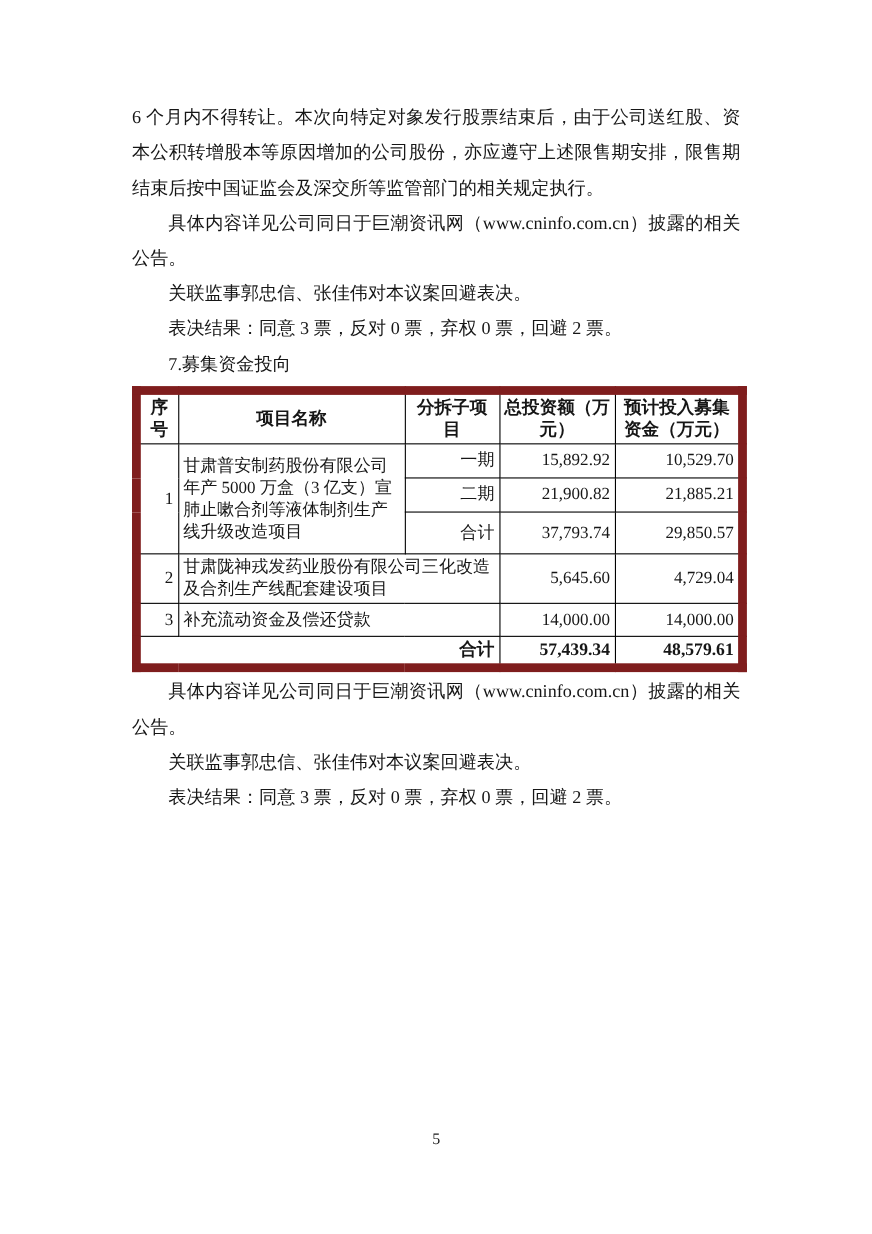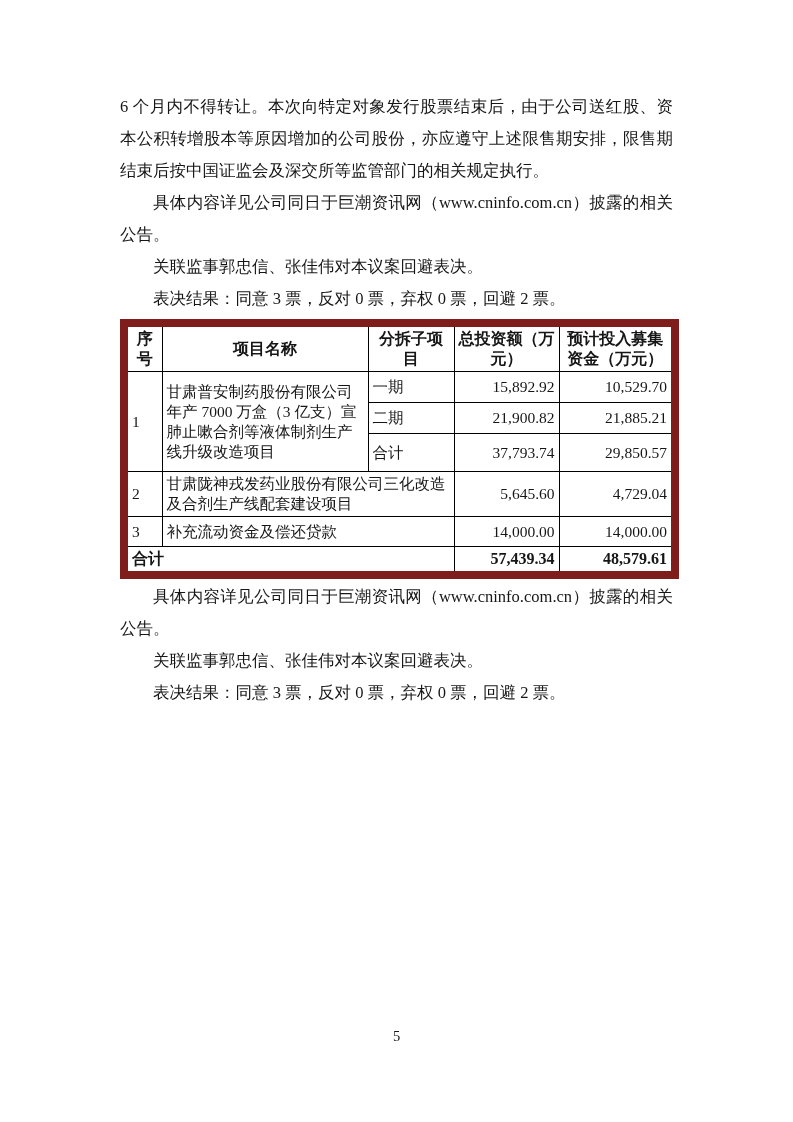--- a/index.html
+++ b/index.html
@@ -42,21 +42,21 @@
     line-height: 20px;
     padding: 2px 4px;
     overflow: hidden;
   }
   .doc-table thead th {
     font-weight: bold;
     font-size: 16px;
     text-align: center;
     height: 44px;
   }
-  .c-center { text-align: left; }
+  .c-center { text-align: right; }
   .c-name   { text-align: left; padding: 2px 7px; }
   .c-num    { text-align: right; padding-right: 10px; }
   .r-phase       { height: 31px; }
   .r-phase-total { height: 38px; }
   .r-p2          { height: 41px; }
   .r-p3          { height: 30px; }
   .r-total       { height: 28px; }
   .r-total td    { font-weight: bold; font-size: 16px; }
 
   .page-number {
@@ -72,20 +72,21 @@
 </head>
 <body>
 
 <div class="page">
   <div class="content">
 
     <p class="para">6 个月内不得转让。本次向特定对象发行股票结束后，由于公司送红股、资本公积转增股本等原因增加的公司股份，亦应遵守上述限售期安排，限售期结束后按中国证监会及深交所等监管部门的相关规定执行。</p>
     <p class="para indent">具体内容详见公司同日于巨潮资讯网（www.cninfo.com.cn）披露的相关公告。</p>
     <p class="para indent">关联监事郭忠信、张佳伟对本议案回避表决。</p>
     <p class="para indent">表决结果：同意 3 票，反对 0 票，弃权 0 票，回避 2 票。</p>
+    <p class="para indent">7.募集资金投向</p>
 
     <table class="doc-table">
       <colgroup>
         <col style="width:38px">
         <col style="width:206px">
         <col style="width:86px">
         <col style="width:105px">
         <col style="width:116px">
       </colgroup>
       <thead>
@@ -93,21 +94,21 @@
           <th>序号</th>
           <th>项目名称</th>
           <th>分拆子项目</th>
           <th>总投资额（万元）</th>
           <th>预计投入募集资金（万元）</th>
         </tr>
       </thead>
       <tbody>
         <tr class="r-phase">
           <td class="c-center" rowspan="3">1</td>
-          <td class="c-name" rowspan="3">甘肃普安制药股份有限公司年产 7000 万盒（3 亿支）宣肺止嗽合剂等液体制剂生产线升级改造项目</td>
+          <td class="c-name" rowspan="3">甘肃普安制药股份有限公司年产 5000 万盒（3 亿支）宣肺止嗽合剂等液体制剂生产线升级改造项目</td>
           <td class="c-center">一期</td>
           <td class="c-num">15,892.92</td>
           <td class="c-num">10,529.70</td>
         </tr>
         <tr class="r-phase">
           <td class="c-center">二期</td>
           <td class="c-num">21,900.82</td>
           <td class="c-num">21,885.21</td>
         </tr>
         <tr class="r-phase-total">

